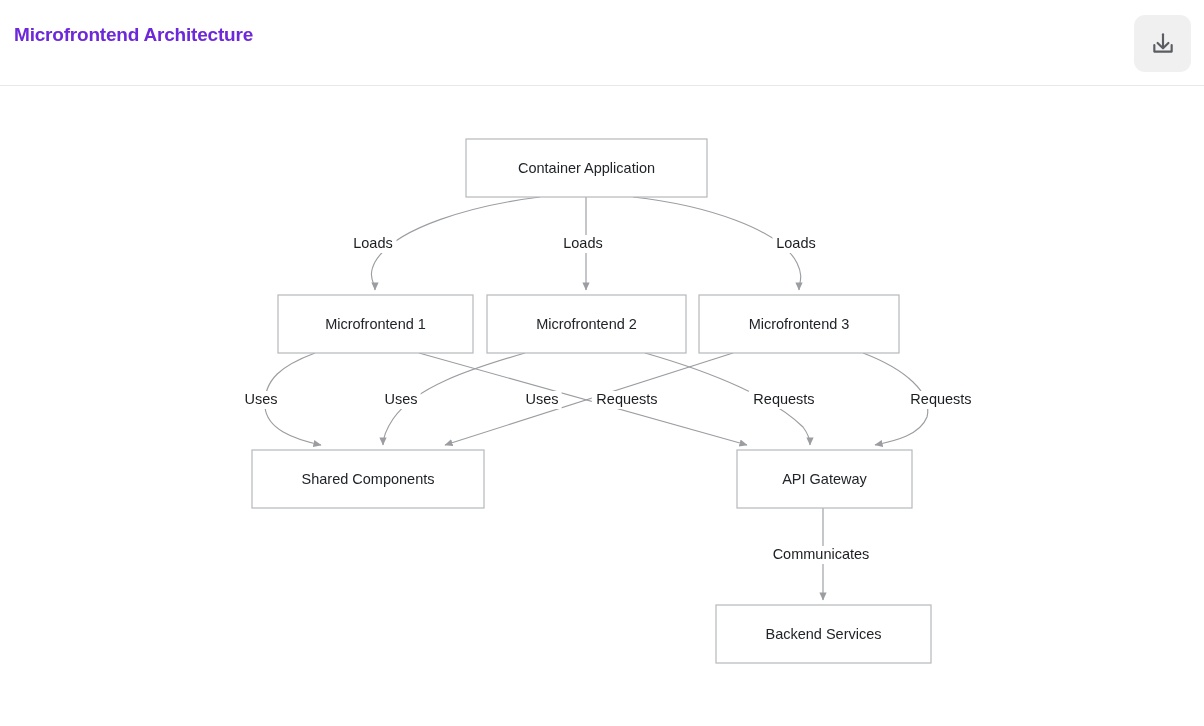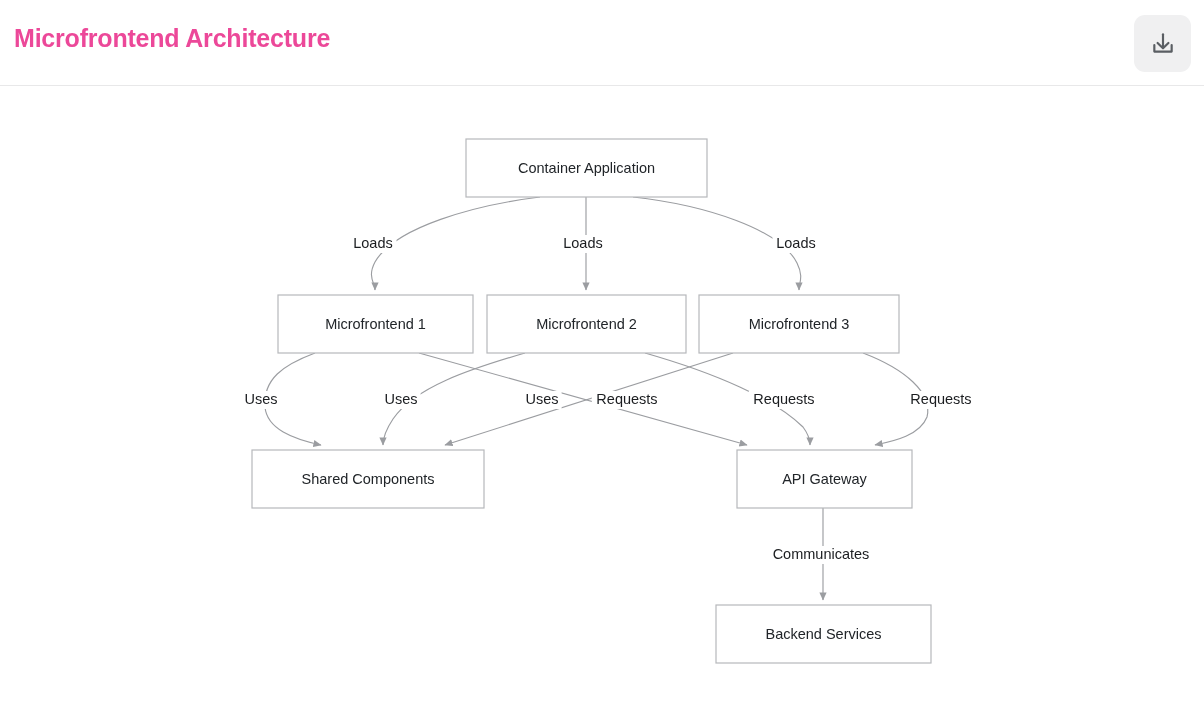--- a/index.html
+++ b/index.html
@@ -13,22 +13,22 @@
 
   
   .header {
     position: absolute; left: 0; top: 0;
     width: 1204px; height: 86px;
     background: #ffffff;
     border-bottom: 1px solid #e8e8e9;
   }
   .page-title {
     position: absolute; left: 14px; top: 24px;
-    font-size: 25px; font-weight: 700;
-    color: #ec4899; letter-spacing: -0.2px;
+    font-size: 19px; font-weight: 700;
+    color: #6d28d9; letter-spacing: -0.2px;
     white-space: nowrap;
   }
   .download-btn {
     position: absolute; right: 13px; top: 15px;
     width: 57px; height: 57px;
     background: #f0f0f1;
     border: none; border-radius: 11px;
     display: flex; align-items: center; justify-content: center;
     cursor: pointer;
   }

